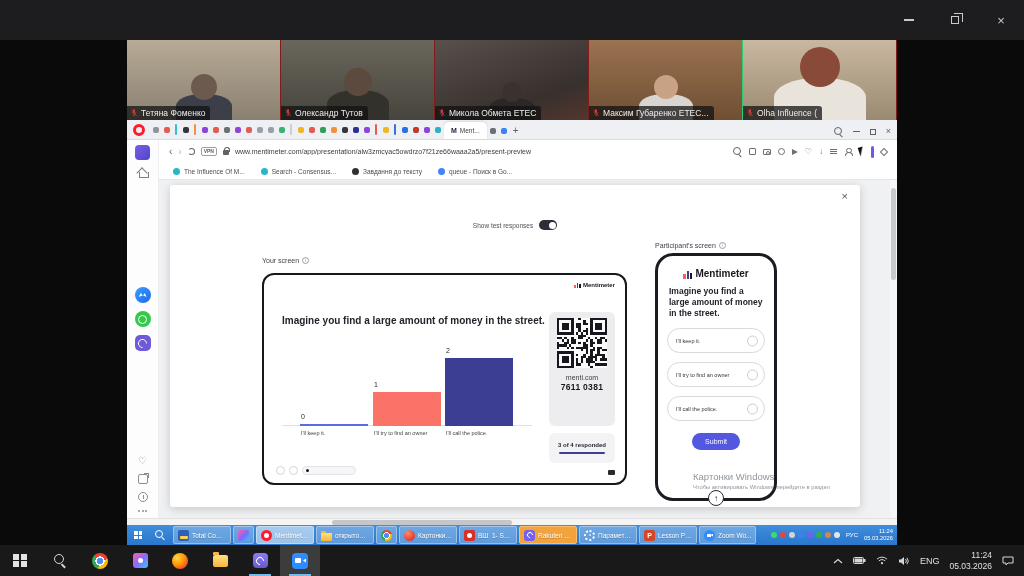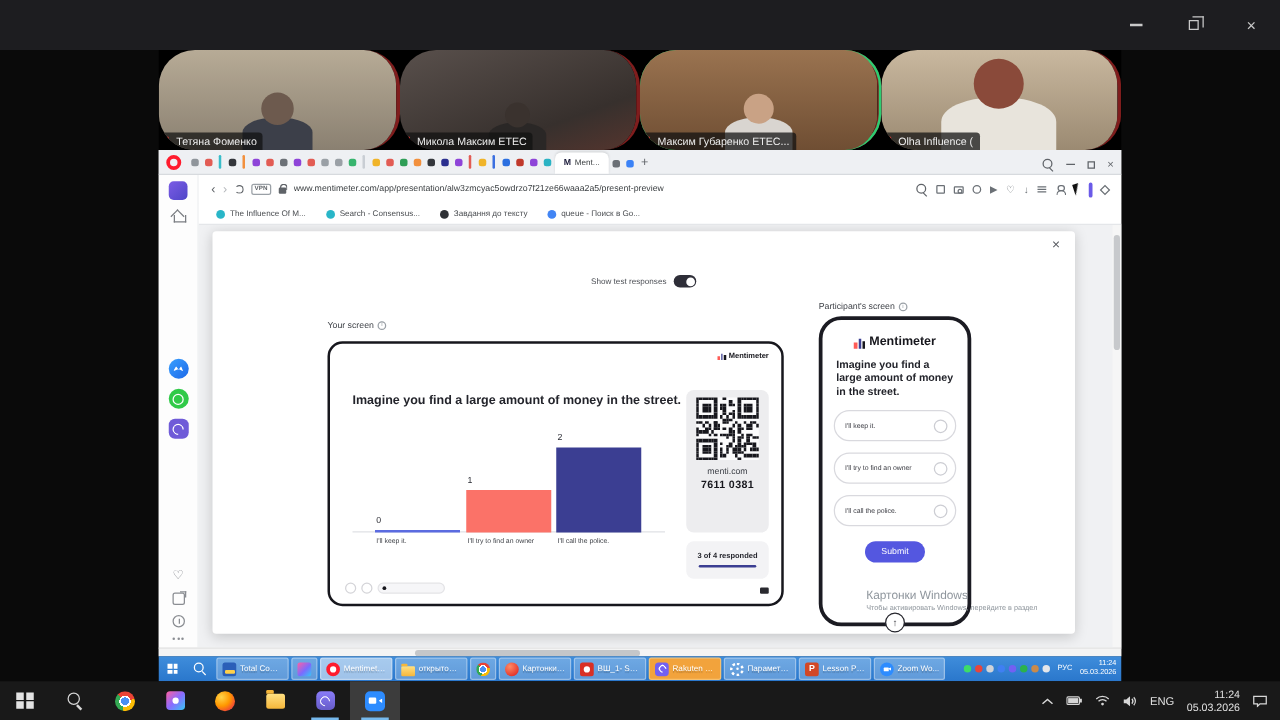--- a/index.html
+++ b/index.html
@@ -11,21 +11,21 @@
   .titlebar{position:absolute;left:0;top:0;width:1024px;height:40px;background:#1d1d20;}
   .winctl{position:absolute;right:0;top:0;height:40px;display:flex;}
   .wbtn{width:46px;height:40px;display:flex;align-items:center;justify-content:center;color:#c9c9c9;}
   .dash{width:10px;height:1.5px;background:#c9c9c9;}
   .restore{position:relative;width:8px;height:8px;border:1px solid #c9c9c9;}
   .restore::before{content:"";position:absolute;left:2px;top:-4px;width:8px;height:8px;border:1px solid #c9c9c9;border-left:none;border-bottom:none;}
   .xglyph{font-size:13px;line-height:1;}
 
   
   .video-strip{position:absolute;left:127px;top:40px;width:770px;height:80px;display:flex;background:#000;}
-  .tile{position:relative;flex:1;overflow:hidden;border-right:3px solid #7f1d1d;border-radius:29px;}
+  .tile{position:relative;flex:1;overflow:hidden;border-right:1px solid #7f1d1d;}
   .tile.active{outline:2px solid #2ecc71;outline-offset:-2px;z-index:2;}
   .room{position:absolute;inset:0;}
   .person{position:absolute;bottom:0;left:50%;transform:translateX(-50%);border-radius:46% 46% 0 0;}
   .head{position:absolute;left:50%;transform:translateX(-50%);border-radius:50%;}
   .nametag{position:absolute;left:0;bottom:0;max-width:97%;display:flex;align-items:center;gap:3px;
            background:rgba(18,18,18,.74);color:#ededed;font-size:8.5px;padding:2px 5px 2px 3px;
            border-radius:0 3px 0 0;white-space:nowrap;overflow:hidden;}
 
   
   .browser{position:absolute;left:127px;top:120px;width:770px;height:405px;background:#fff;}
@@ -267,32 +267,47 @@
           <svg viewBox="0 0 12 12" width="8" height="8">
             <path d="M4.6 1.6a1.4 1.4 0 0 1 2.8 0v3.2a1.4 1.4 0 0 1-2.8 0z" fill="#e53935"></path>
             <path d="M3.2 5c0 1.8 1.2 2.9 2.8 2.9S8.8 6.8 8.8 5" fill="none" stroke="#e53935" stroke-width="0.9"></path>
             <path d="M6 8v1.6M4.6 9.8h2.8" stroke="#e53935" stroke-width="0.9"></path>
             <path d="M2.4 1.2l7.4 9" stroke="#e53935" stroke-width="1.1"></path>
           </svg>
           <span>Тетяна Фоменко</span>
         </div>
       </div>
       <div class="tile">
-        <div class="room" style="background: linear-gradient(160deg, rgb(89, 80, 76), rgb(55, 48, 45) 70%, rgb(85, 53, 46));"></div>
-        <div class="person" style="width: 46px; height: 22px; background: rgb(42, 39, 38);">
-          <i class="head" style="width: 20px; height: 20px; top: -15.6px; background: rgb(58, 50, 46);"></i>
+        <div class="room" style="background: linear-gradient(rgb(106, 102, 92), rgb(70, 68, 60));"></div>
+        <div class="person" style="width: 62px; height: 30px; background: rgb(51, 49, 44);">
+          <i class="head" style="width: 28px; height: 28px; top: -21.84px; background: rgb(93, 74, 62);"></i>
         </div>
         <div class="nametag">
           <svg viewBox="0 0 12 12" width="8" height="8">
             <path d="M4.6 1.6a1.4 1.4 0 0 1 2.8 0v3.2a1.4 1.4 0 0 1-2.8 0z" fill="#e53935"></path>
             <path d="M3.2 5c0 1.8 1.2 2.9 2.8 2.9S8.8 6.8 8.8 5" fill="none" stroke="#e53935" stroke-width="0.9"></path>
             <path d="M6 8v1.6M4.6 9.8h2.8" stroke="#e53935" stroke-width="0.9"></path>
             <path d="M2.4 1.2l7.4 9" stroke="#e53935" stroke-width="1.1"></path>
           </svg>
-          <span>Микола Максим ETEC</span>
+          <span>Олександр Тутов</span>
+        </div>
+      </div>
+      <div class="tile">
+        <div class="room" style="background: linear-gradient(160deg, rgb(89, 80, 76), rgb(55, 48, 45) 70%, rgb(85, 53, 46));"></div>
+        <div class="person" style="width: 46px; height: 22px; background: rgb(42, 39, 38);">
+          <i class="head" style="width: 20px; height: 20px; top: -15.6px; background: rgb(58, 50, 46);"></i>
+        </div>
+        <div class="nametag">
+          <svg viewBox="0 0 12 12" width="8" height="8">
+            <path d="M4.6 1.6a1.4 1.4 0 0 1 2.8 0v3.2a1.4 1.4 0 0 1-2.8 0z" fill="#e53935"></path>
+            <path d="M3.2 5c0 1.8 1.2 2.9 2.8 2.9S8.8 6.8 8.8 5" fill="none" stroke="#e53935" stroke-width="0.9"></path>
+            <path d="M6 8v1.6M4.6 9.8h2.8" stroke="#e53935" stroke-width="0.9"></path>
+            <path d="M2.4 1.2l7.4 9" stroke="#e53935" stroke-width="1.1"></path>
+          </svg>
+          <span>Микола Обмета ETEC</span>
         </div>
       </div>
       <div class="tile active">
         <div class="room" style="background: linear-gradient(rgb(154, 115, 80), rgb(111, 78, 51));"></div>
         <div class="person" style="width: 54px; height: 26px; background: rgb(217, 213, 208);">
           <i class="head" style="width: 24px; height: 24px; top: -18.72px; background: rgb(201, 162, 133);"></i>
         </div>
         <div class="nametag">
           <svg viewBox="0 0 12 12" width="8" height="8">
             <path d="M4.6 1.6a1.4 1.4 0 0 1 2.8 0v3.2a1.4 1.4 0 0 1-2.8 0z" fill="#e53935"></path>

